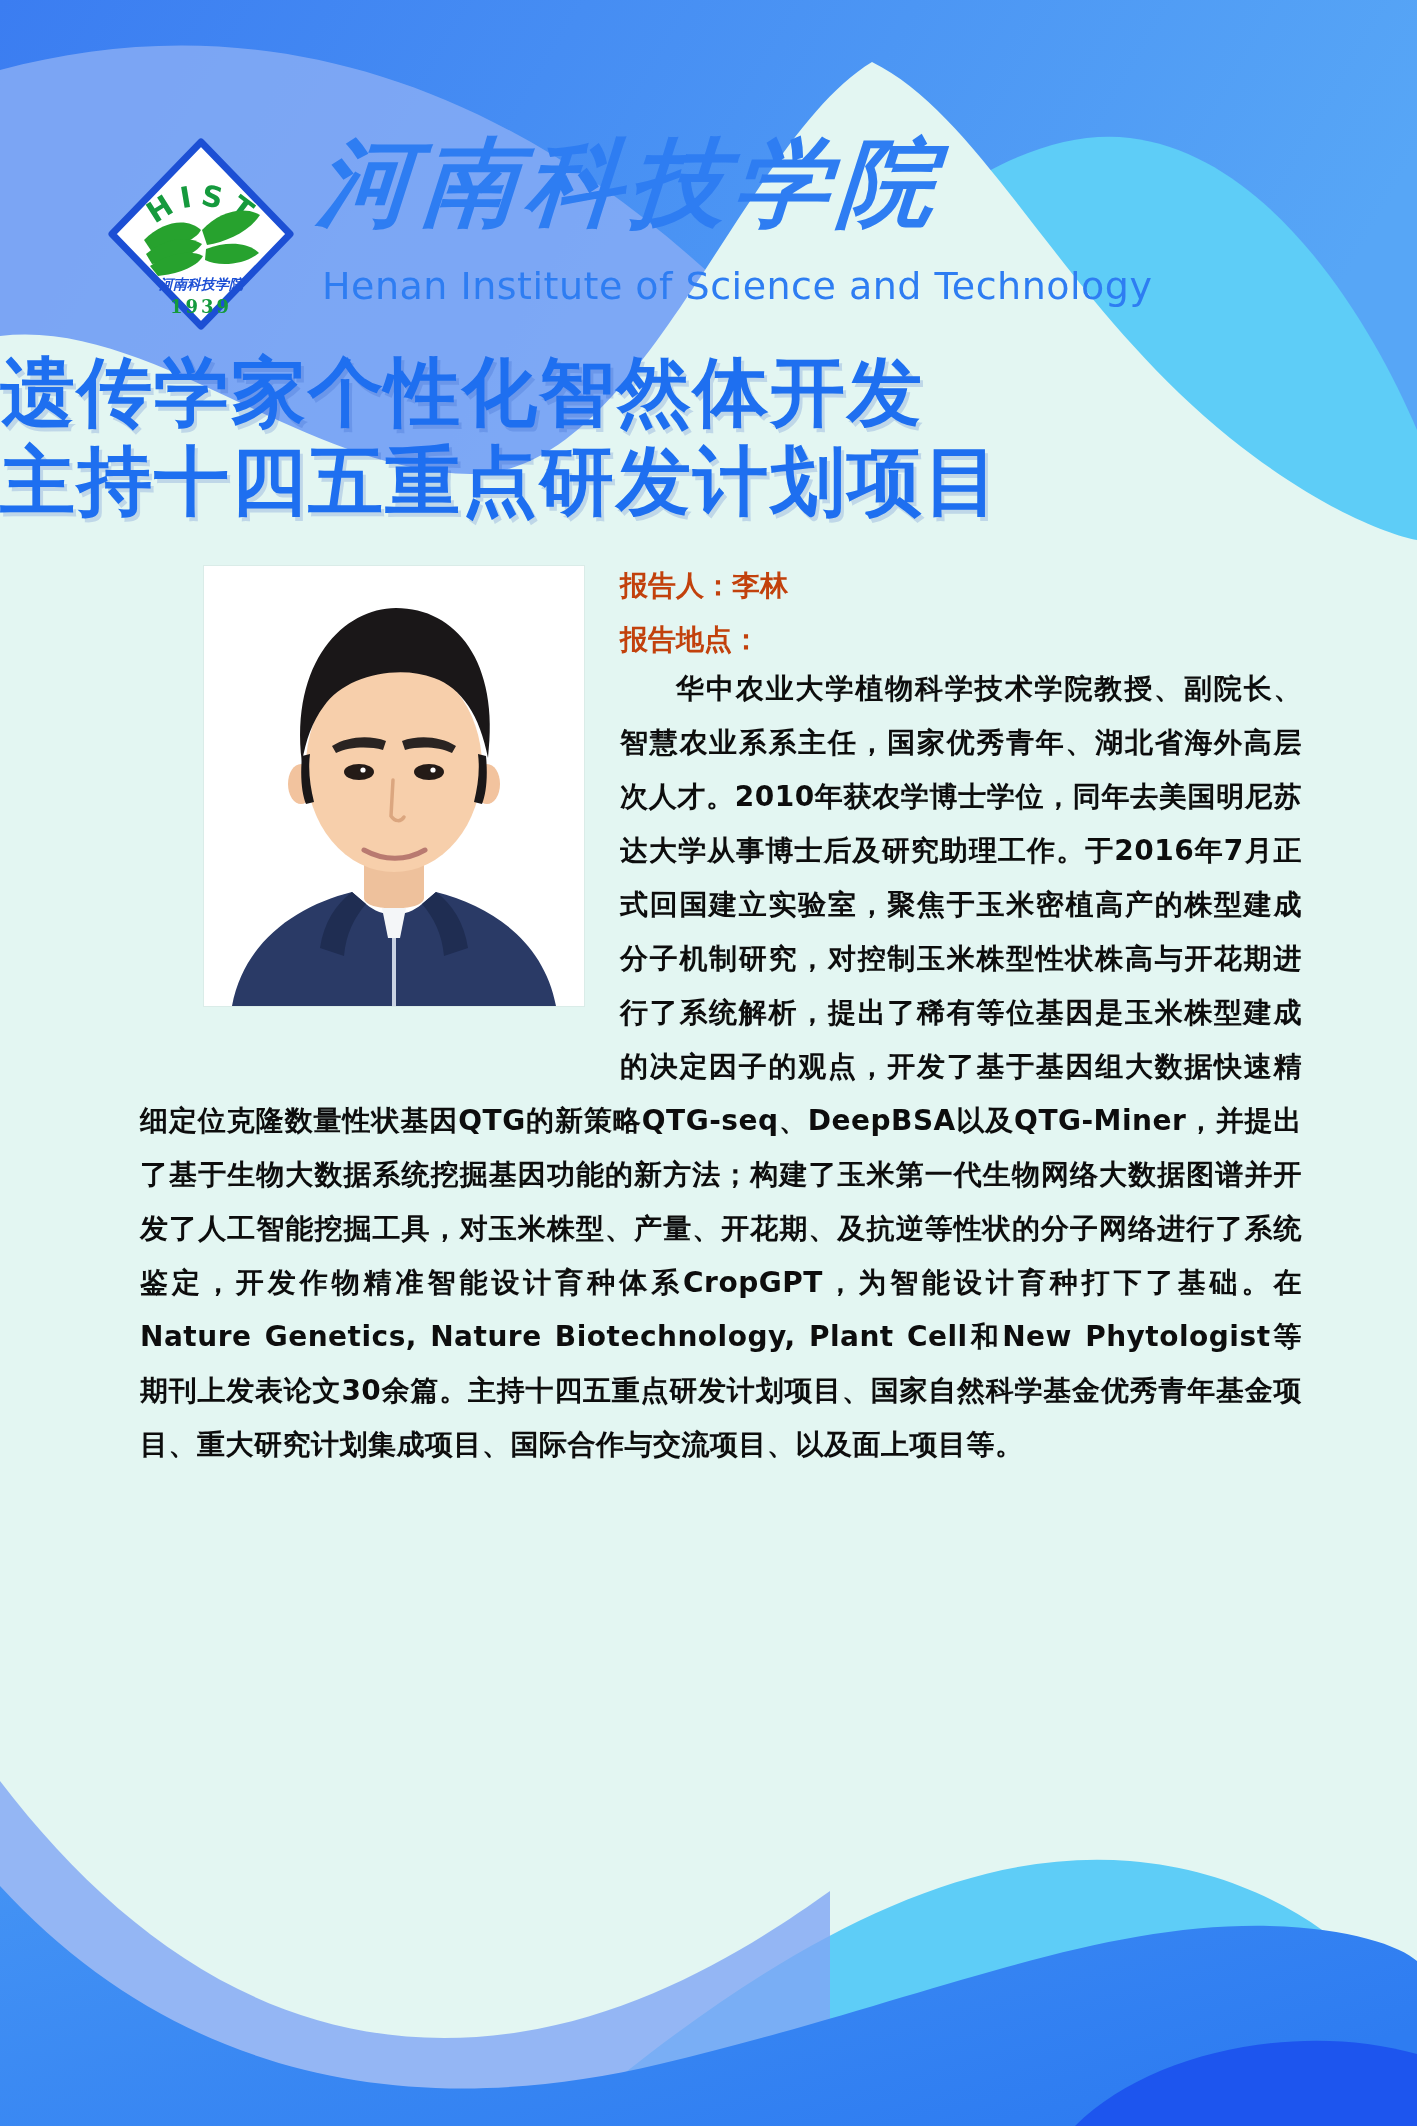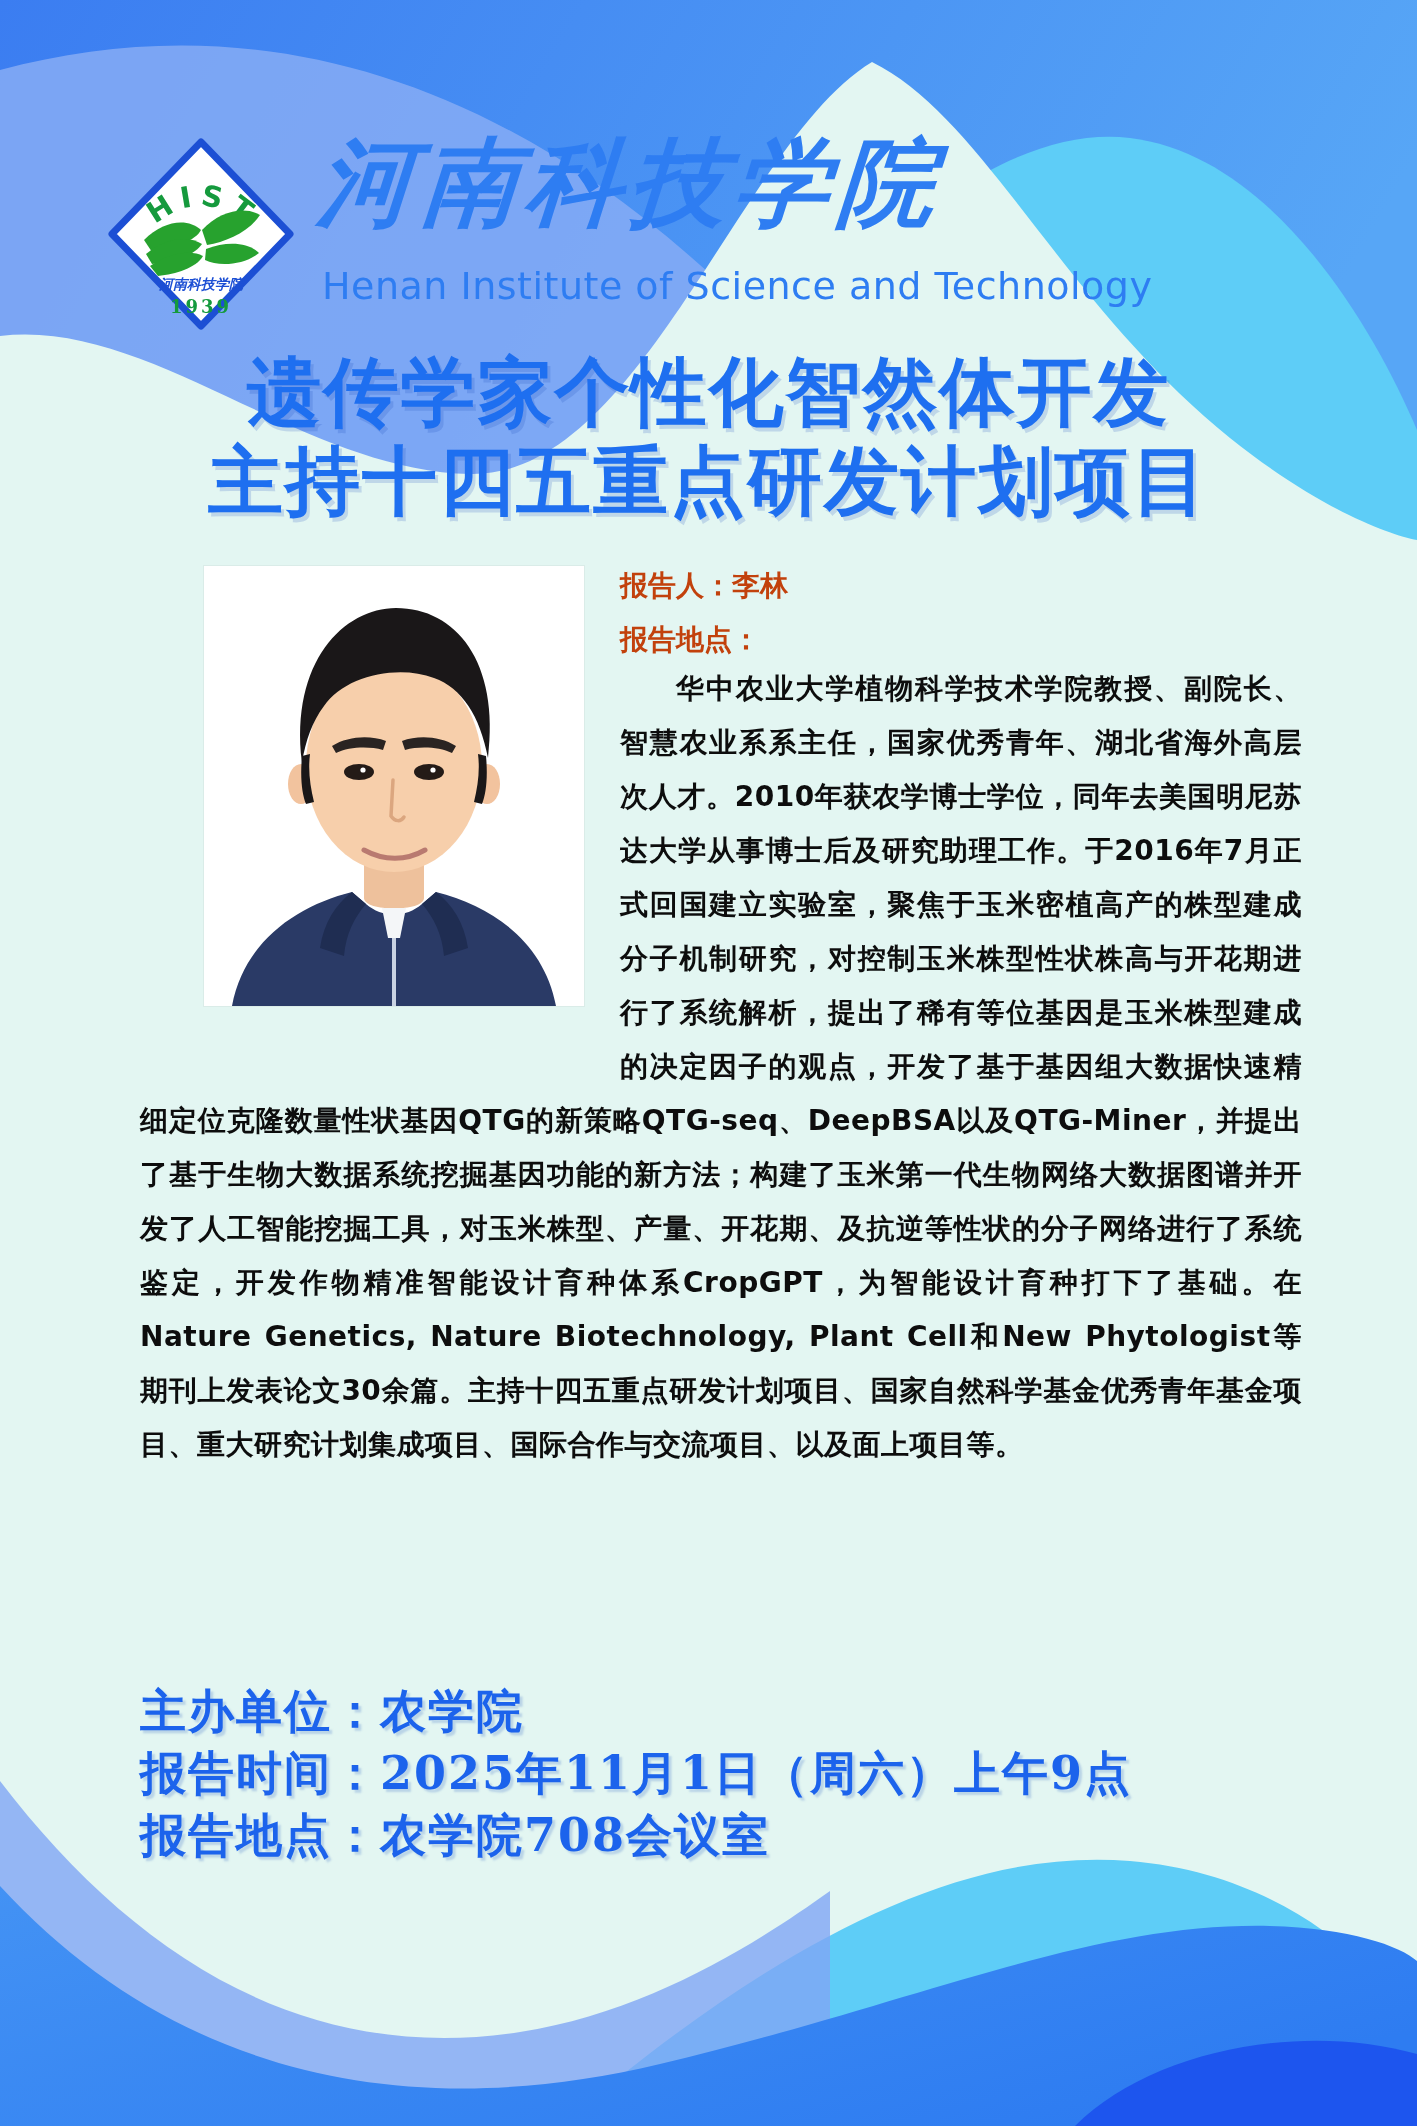--- a/index.html
+++ b/index.html
@@ -21,21 +21,21 @@
     font-family:"DejaVu Serif", serif;
     transform:skewX(-4deg);
   }
   .brand-en{
     position:absolute; left:322px; top:264px; width:760px;
     font-size:38px; color:#2e7df2; letter-spacing:.5px; white-space:nowrap;
   }
 
   .title{
     position:absolute; top:348px; left:0; width:1417px; z-index:2;
-    text-align:center; color:#1e6ff0; font-weight:bold;
+    text-align:left; color:#1e6ff0; font-weight:bold;
   }
   .title .line{
     font-size:75px; line-height:1.18; letter-spacing:2px;
     text-shadow:3px 4px 0 rgba(30,80,190,.18);
   }
 
   .bio-section{
     position:absolute; left:140px; top:566px; width:1162px; z-index:2;
   }
   .photo{
@@ -142,25 +142,20 @@
         <path d="M189,214 L187,250 C191,256 197,256 200,251" stroke="#dba67f" stroke-width="3.5" fill="none" stroke-linecap="round"></path>
 
         <path d="M160,284 C180,295 202,295 221,284" stroke="#b97a70" stroke-width="5" fill="none" stroke-linecap="round"></path>
       </svg>
     </div>
     <h3 class="speaker-line">报告人：李林</h3>
     <h3 class="speaker-line second">报告地点：</h3>
     <p class="bio-text">华中农业大学植物科学技术学院教授、副院长、智慧农业系系主任，国家优秀青年、湖北省海外高层次人才。2010年获农学博士学位，同年去美国明尼苏达大学从事博士后及研究助理工作。于2016年7月正式回国建立实验室，聚焦于玉米密植高产的株型建成分子机制研究，对控制玉米株型性状株高与开花期进行了系统解析，提出了稀有等位基因是玉米株型建成的决定因子的观点，开发了基于基因组大数据快速精细定位克隆数量性状基因QTG的新策略QTG-seq、DeepBSA以及QTG-Miner，并提出了基于生物大数据系统挖掘基因功能的新方法；构建了玉米第一代生物网络大数据图谱并开发了人工智能挖掘工具，对玉米株型、产量、开花期、及抗逆等性状的分子网络进行了系统鉴定，开发作物精准智能设计育种体系CropGPT，为智能设计育种打下了基础。在Nature Genetics, Nature Biotechnology, Plant Cell和New Phytologist等期刊上发表论文30余篇。主持十四五重点研发计划项目、国家自然科学基金优秀青年基金项目、重大研究计划集成项目、国际合作与交流项目、以及面上项目等。</p>
   </div>
 
-  <div class="footer">
-    <div class="f-line">主办单位：农学院</div>
-    <div class="f-line">报告时间：2025年11月1日（周六）上午9点</div>
-    <div class="f-line">报告地点：农学院708会议室</div>
-  </div>
 
   <svg id="bottomWaves" class="waves" viewBox="0 0 1417 400" preserveAspectRatio="none" aria-hidden="true">
     <defs>
       <linearGradient id="gb" x1="0" y1="0" x2="1" y2="0.6">
         <stop offset="0" stop-color="#4392f4"></stop>
         <stop offset="1" stop-color="#2e7cf1"></stop>
       </linearGradient>
     </defs>
     <path d="M560,400 C760,230 950,120 1130,135 C1290,148 1390,250 1417,310 L1417,400 Z" fill="#5ecdf7"></path>
     <path d="M0,55 C130,225 300,340 520,306 C650,286 760,215 830,165 L830,400 L0,400 Z" fill="#7fa6f4" opacity="0.8"></path>

